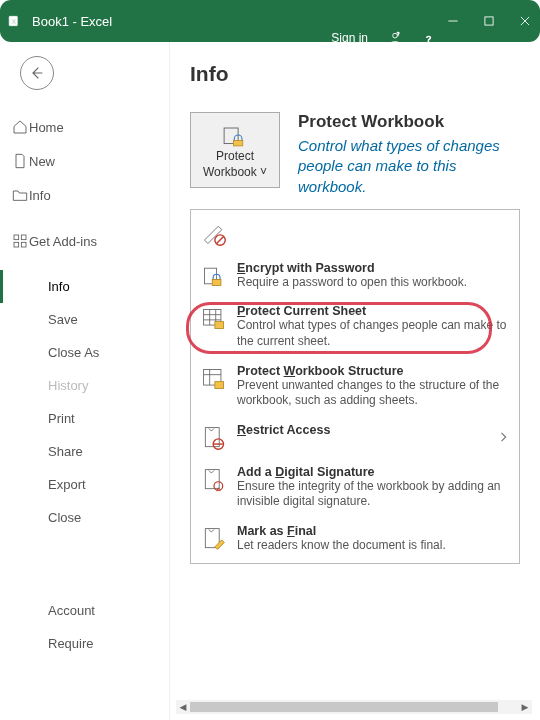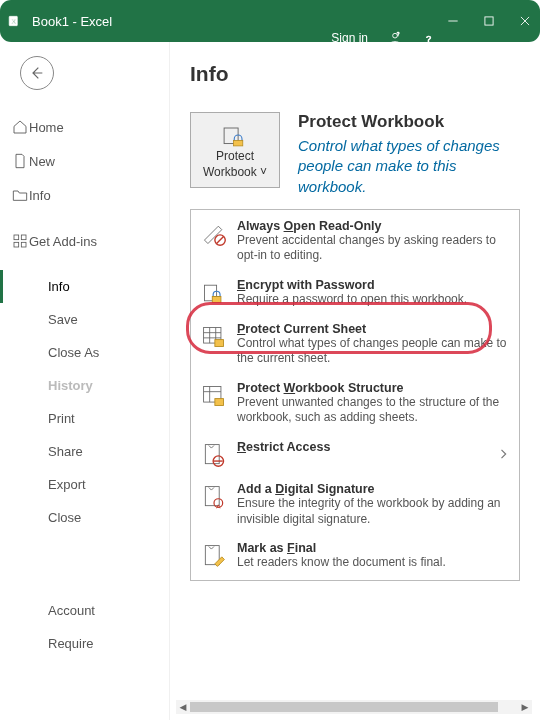--- a/index.html
+++ b/index.html
@@ -11,21 +11,21 @@
   .titlebar-right { display: flex; align-items: center; gap: 22px; }
   .titlebar .icon { width: 14px; height: 14px; fill: #fff; stroke: #fff; }
 
   .content { display: flex; height: calc(100% - 36px); background: #fff; }
   .sidebar { width: 170px; padding-top: 14px; border-right: 1px solid #f0f0f0; }
   .back-btn { width: 34px; height: 34px; border: 1px solid #888; border-radius: 50%; display: flex; align-items: center; justify-content: center; margin-left: 20px; margin-bottom: 20px; cursor: pointer; }
   .nav-item { display: flex; align-items: flex-end; gap: 1px; padding: 9px 12px; cursor: pointer; color: #555; }
   .nav-item .icon { width: 16px; height: 16px; stroke: #555; fill: none; }
   .nav-item.sub { padding-left: 48px; }
   .nav-item.active { border-left: 3px solid #217346; padding-left: 45px; color: #000; }
-  .nav-item.disabled { color: #bbb; font-weight: bold; }
+  .nav-item.disabled { color: #bbb; }
   .nav-sep { height: 12px; }
   .nav-bottom { margin-top: 60px; }
 
   .main { flex: 1; padding: 20px 20px 12px 20px; display: flex; flex-direction: column; position: relative; }
   .page-title { font-size: 21px; font-weight: 600; margin-bottom: 26px; }
 
   .section-header { display: flex; gap: 18px; margin-bottom: 12px; }
   .protect-btn { width: 90px; height: 76px; border: 1px solid #ababab; background: #f0f0f0; display: flex; flex-direction: column; align-items: center; justify-content: center; gap: 2px; font-size: 12px; cursor: pointer; text-align: center; padding: 4px 2px 2px; }
   .protect-btn .icon { width: 28px; height: 24px; }
   .section-title { font-size: 17px; font-weight: 600; margin-bottom: 4px; }
@@ -175,24 +175,20 @@
     </div>
 
     <div class="option-list">
 
       <div class="option">
         <svg class="oicon" viewBox="0 0 30 30">
             <path d="M4 22L20 6l4 4L8 26z" stroke="#666" fill="none"></path>
             <circle cx="22" cy="22" r="6" stroke="#c0392b" fill="none" stroke-width="1.6"></circle>
             <line x1="18" y1="26" x2="26" y2="18" stroke="#c0392b" stroke-width="1.6"></line>
           </svg>
-        <div class="option-text">
-          <div class="opt-title"><span>Always </span><u>O</u><span>pen Read-Only</span></div>
-          <div class="opt-desc">Prevent accidental changes by asking readers to opt-in to editing.</div>
-        </div>
       </div>
 
       <div class="option">
         <svg class="oicon" viewBox="0 0 30 30">
             <rect x="4" y="6" width="14" height="18" stroke="#666" fill="none"></rect>
             <path d="M14 17a4 4 0 1 1 8 0v2h-8z" stroke="#3a7bc8" fill="none" stroke-width="1.3"></path>
             <rect x="13" y="19" width="10" height="7" fill="#f3c14b" stroke="#b68b1f"></rect>
           </svg>
         <div class="option-text">
           <div class="opt-title"><span></span><u>E</u><span>ncrypt with Password</span></div>

